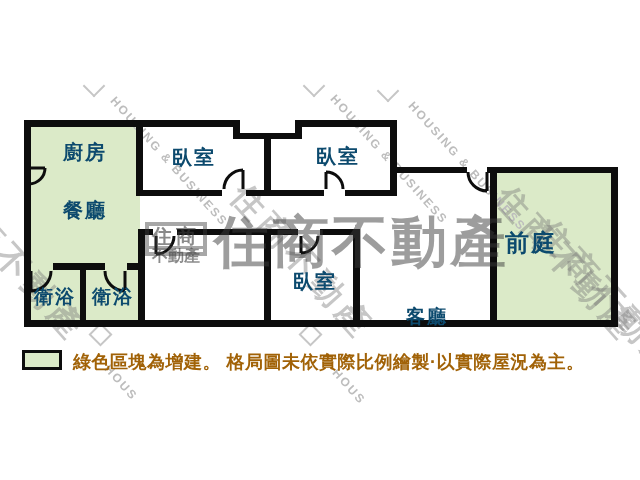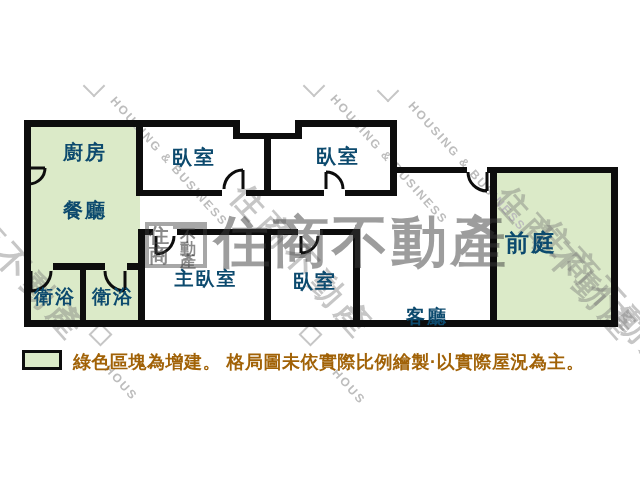--- a/index.html
+++ b/index.html
@@ -14,23 +14,23 @@
     font-weight:bold;color:#0c4a6e;font-size:20px;letter-spacing:2px;white-space:nowrap;
   }
   .doors{position:absolute;left:0;top:0;width:640px;height:480px;pointer-events:none;}
   .doors path{stroke:var(--wall,#0d0d0d);stroke-width:3;fill:none;}
   
   .wm-brand{
     position:absolute;left:214px;top:214px;font-size:56px;font-weight:bold;line-height:1;
     letter-spacing:3px;color:rgba(60,60,60,.5);white-space:nowrap;
   }
   .wm-logo{
-    position:absolute;left:145px;top:222px;width:62px;height:46px;box-sizing:border-box;
+    position:absolute;left:145px;top:222px;width:62px;height:34px;box-sizing:border-box;
     border:4px solid rgba(60,60,60,.45);color:rgba(60,60,60,.6);
-    display:flex;flex-direction:row;align-items:stretch;
+    display:flex;flex-direction:column;align-items:stretch;
   }
   .wm-logo .t{flex:1;display:flex;align-items:center;justify-content:center;
     font-size:20px;font-weight:bold;letter-spacing:4px;line-height:1;}
   .wm-logo .b{border-top:3px solid rgba(60,60,60,.45);text-align:center;
     font-size:16px;font-weight:bold;line-height:13px;}
   .wm-diag{
     position:absolute;transform:rotate(48deg);transform-origin:0 0;white-space:nowrap;
     font-size:12px;font-weight:bold;letter-spacing:2px;color:#bdbdbd;
   }
   .wm-cjk{
@@ -116,21 +116,20 @@
     <path d="M326,189 L326,172 M326,172 A17,17 0 0 1 343,189"></path>
     <path d="M487,172 L487,191 M468,172 A19,19 0 0 0 487,191"></path>
   </svg>
 
   <div class="room-label" style="left:85px;top:152px;">廚房</div>
   <div class="room-label" style="left:85px;top:210px;">餐廳</div>
   <div class="room-label" style="left:194px;top:157px;">臥室</div>
   <div class="room-label" style="left:338px;top:156px;">臥室</div>
   <div class="room-label" style="left:55px;top:297px;font-size:19px;">衛浴</div>
   <div class="room-label" style="left:113px;top:297px;font-size:19px;">衛浴</div>
-  <div class="room-label" style="left:206px;top:279px;font-size:19px;">主臥室</div>
   <div class="room-label" style="left:315px;top:281px;">臥室</div>
   <div class="room-label" style="left:427px;top:277px;font-size:19px;margin-top:40px;">客廳</div>
   <div class="room-label" style="left:531px;top:243px;font-size:24px;">前庭</div>
 
   <div class="wm-logo">
     <div class="t">住商</div>
     <div class="b">不動產</div>
   </div>
   <div class="wm-brand">住商不動產</div>
 

